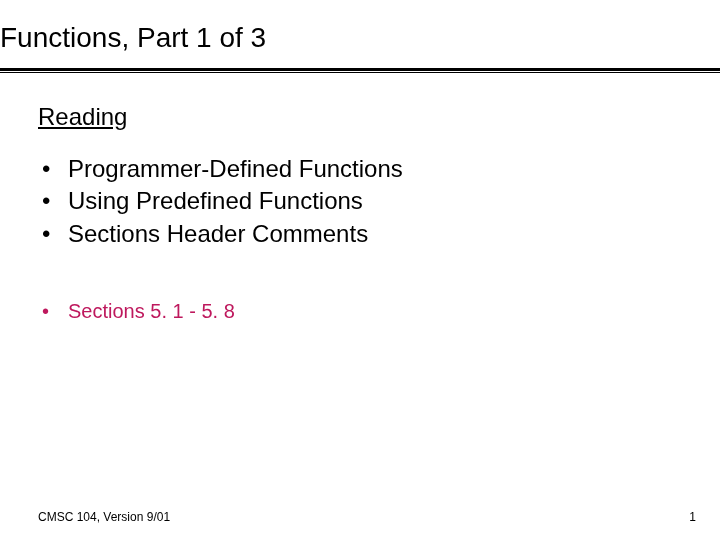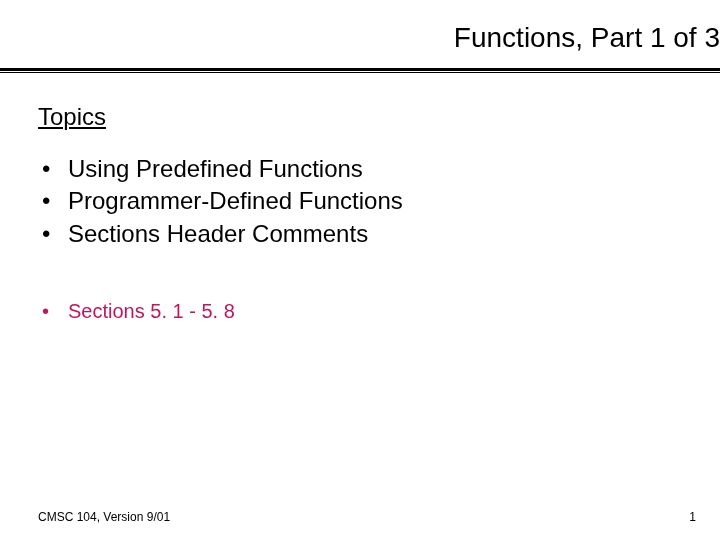--- a/index.html
+++ b/index.html
@@ -6,21 +6,21 @@
     body {
       width: 720px;
       height: 540px;
       background: #ffffff;
       font-family: Arial, Helvetica, sans-serif;
       position: relative;
       overflow: hidden;
     }
     .slide-title {
       font-size: 28px;
-      text-align: right;
+      text-align: left;
       padding-top: 22px;
       padding-bottom: 14px;
       font-weight: normal;
       color: #000;
     }
     .title-divider {
       width: 100%;
       height: 5px;
       border-top: 3px solid #000;
       border-bottom: 1px solid #000;
@@ -87,24 +87,24 @@
     }
   </style>
 </head>
 <body>
 
 <h1 class="slide-title">Functions, Part 1 of 3</h1>
 <div class="title-divider"></div>
 
 <div class="body-area">
 
-  <div class="section-heading">Topics</div>
+  <div class="section-heading">Reading</div>
   <ul class="topics-list">
+    <li>Programmer-Defined Functions</li>
     <li>Using Predefined Functions</li>
-    <li>Programmer-Defined Functions</li>
     <li>Sections Header Comments</li>
   </ul>
 
   <ul class="reading-list">
     <li>Sections 5. 1 - 5. 8</li>
   </ul>
 
 </div>
 
 <div class="footer-left">CMSC 104, Version 9/01</div>

